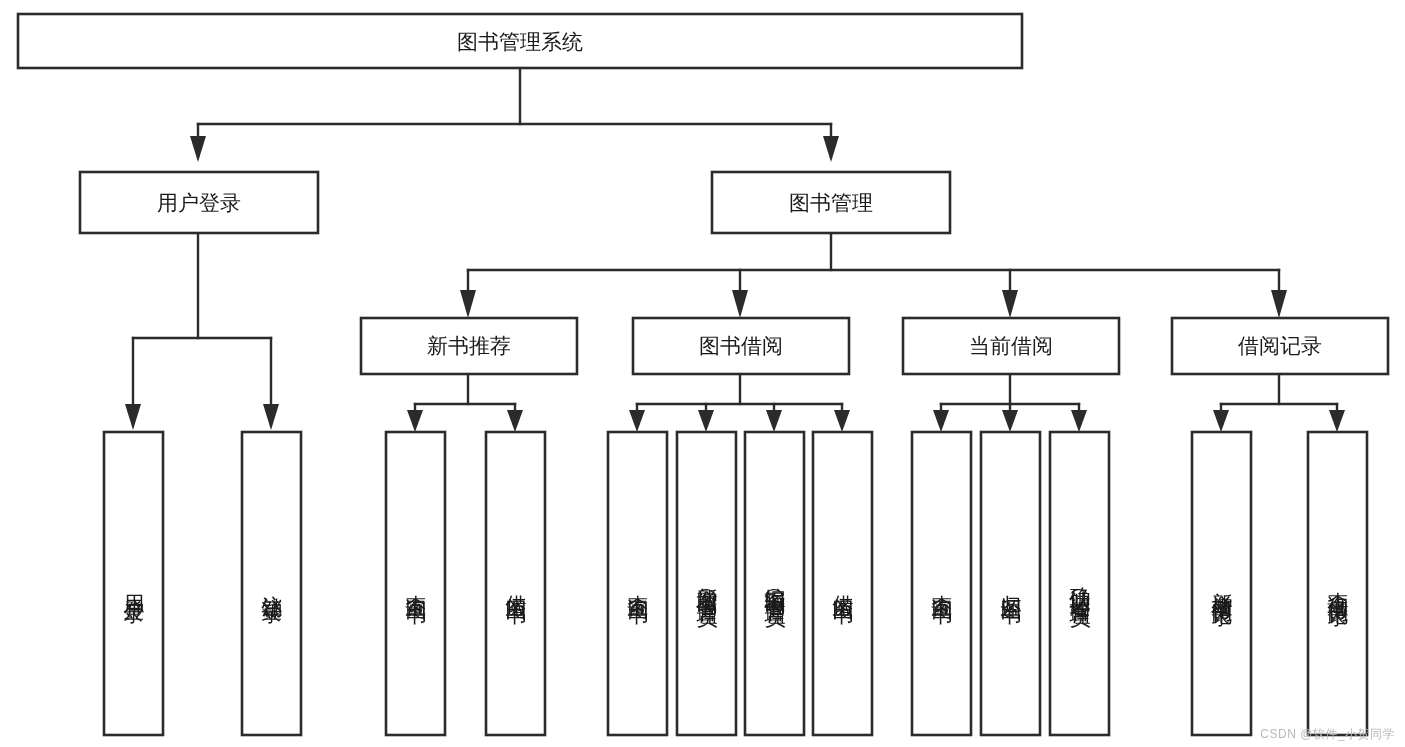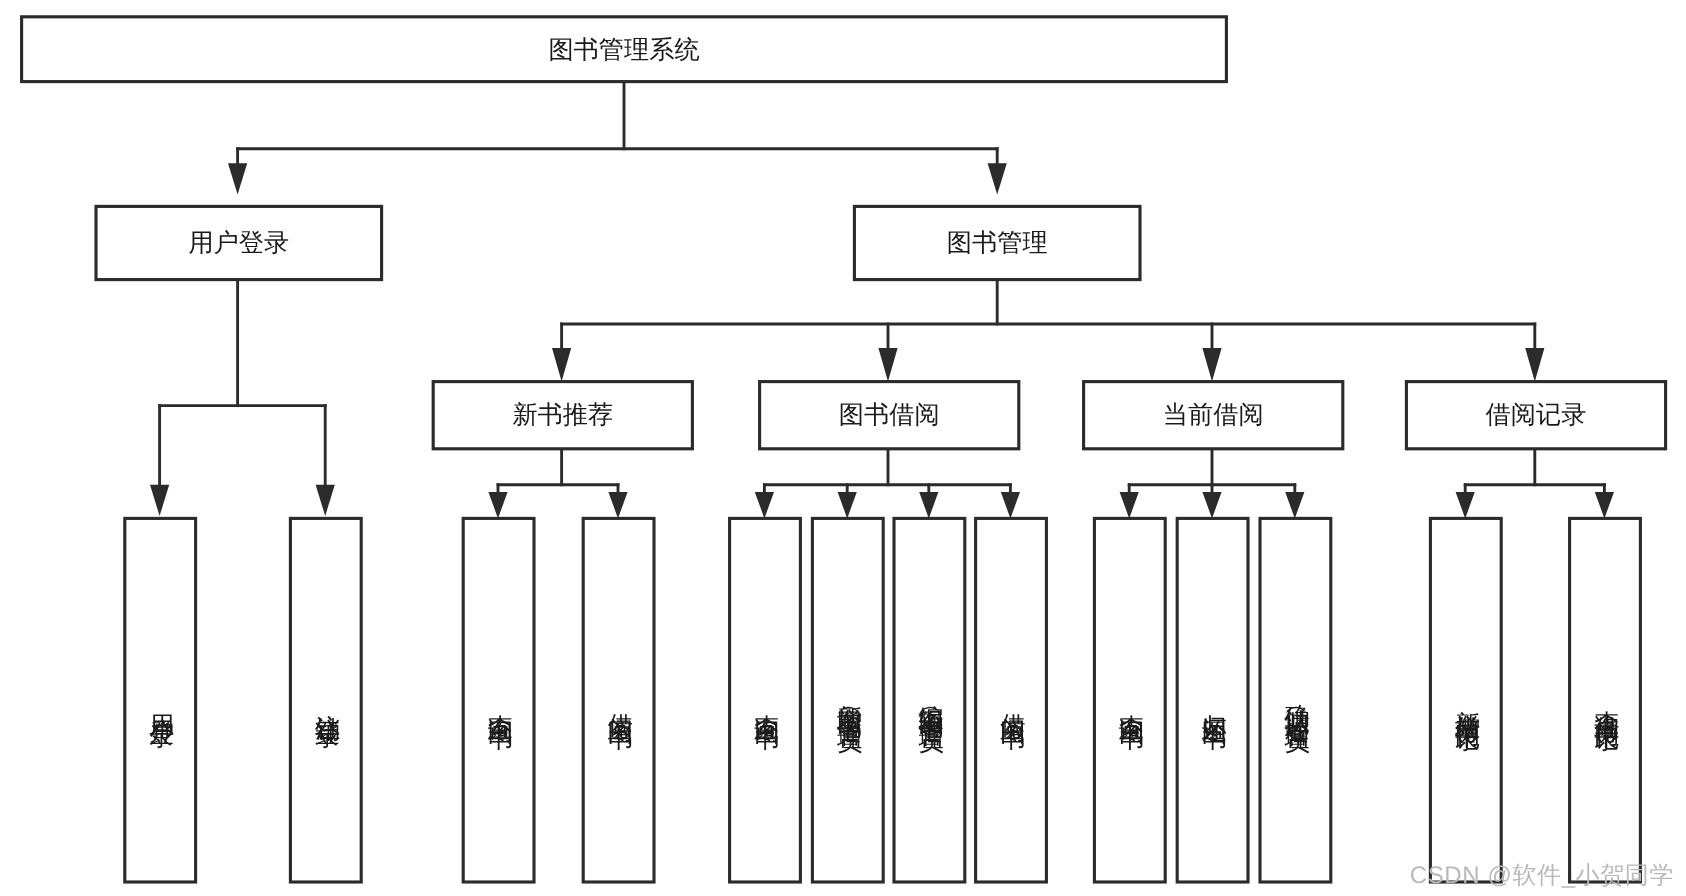--- a/index.html
+++ b/index.html
@@ -66,21 +66,21 @@
     letter-spacing: 3px;
     color: #1a1a1a;
     white-space: nowrap;
     text-align: center;
   }
   .watermark {
     position: absolute;
     right: 10px;
     bottom: 4px;
     font-family: "Liberation Sans", "DejaVu Sans", sans-serif;
-    font-size: 20px;
+    font-size: 12px;
     color: #b9b9b9;
     letter-spacing: 0.5px;
     white-space: nowrap;
   }
 </style>
 </head>
 <body>
 
 <div id="diagram-root">
 

